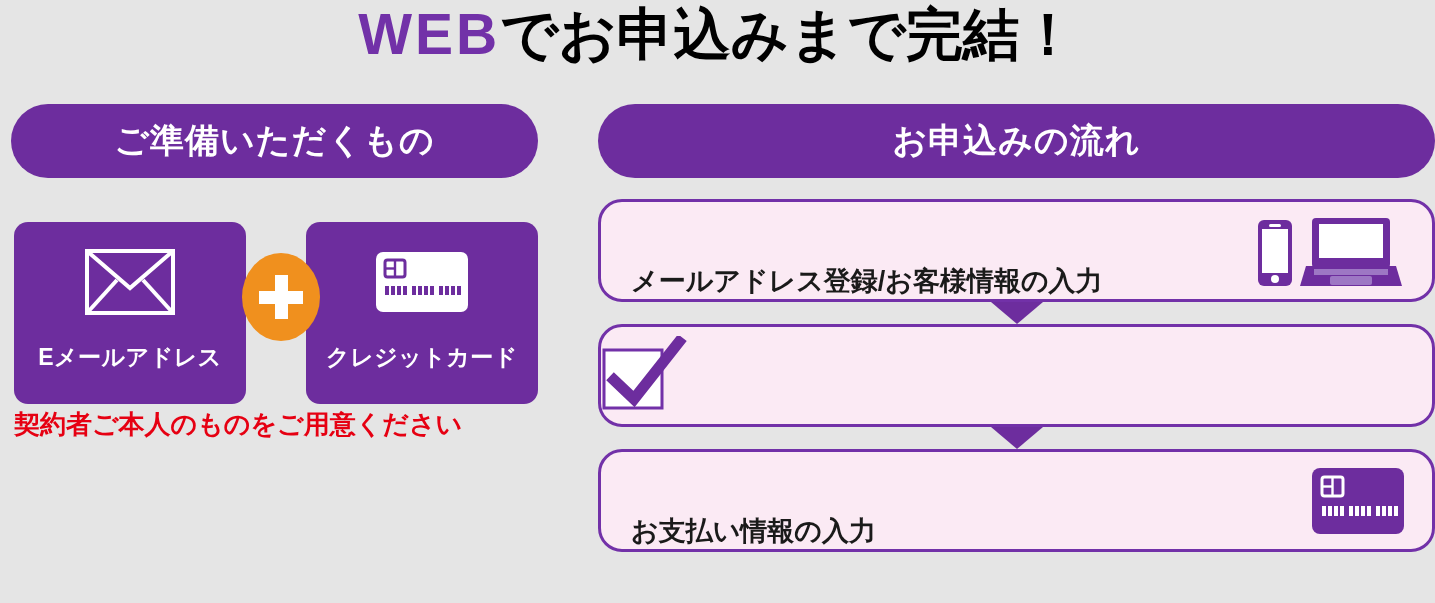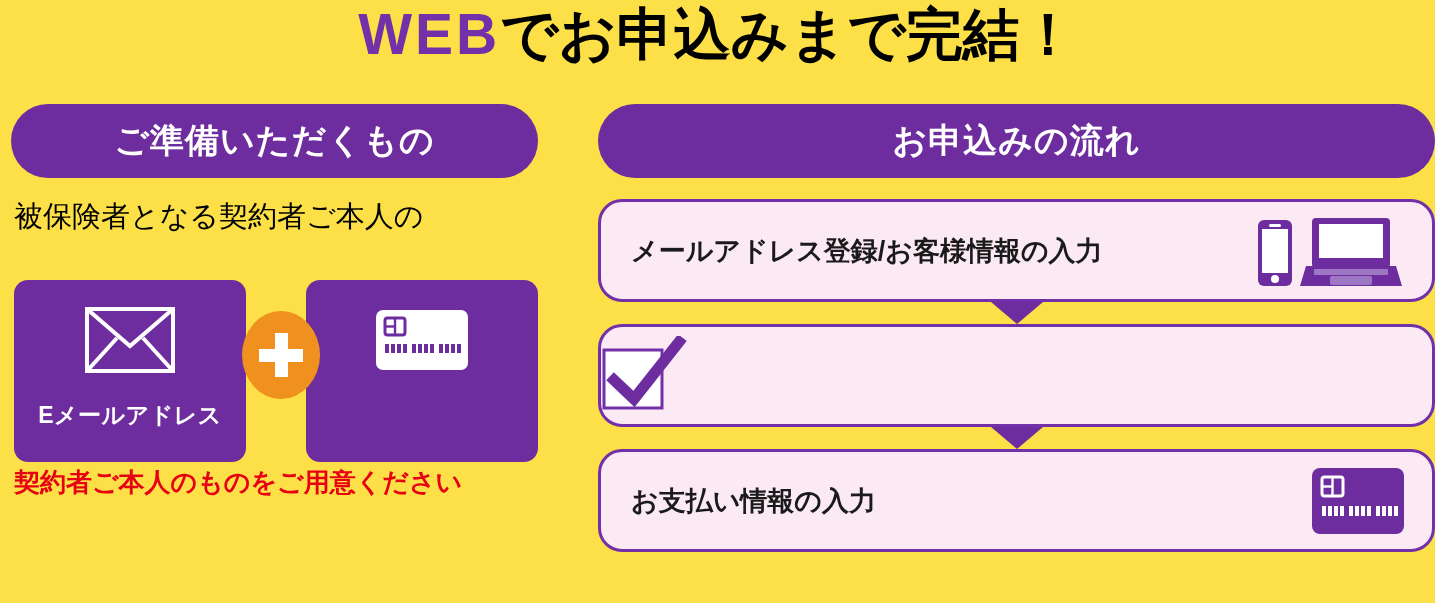--- a/index.html
+++ b/index.html
@@ -9,21 +9,21 @@
     height: 603px;
     background: #ffffff;
     font-family: "Liberation Sans", "DejaVu Sans", sans-serif;
     overflow: hidden;
   }
 
   #page {
     position: relative;
     width: 1435px;
     height: 603px;
-    background: #fde047;
+    background: #e5e5e5;
   }
 
   
   .page-title {
     position: absolute;
     left: 0; top: -2px;
     width: 1435px;
     text-align: center;
     font-size: 57px;
     font-weight: bold;
@@ -155,21 +155,21 @@
     position: relative;
   }
   .flow-step {
     position: relative;
     width: 837px;
     height: 103px;
     background: #FBEAF4;
     border: 3px solid #7231A8;
     border-radius: 24px;
     display: flex;
-    align-items: center;
+    align-items: flex-end;
   }
   .flow-step + .flow-arrow { }
   .flow-step-label {
     margin-left: 30px;
     font-size: 27px;
     font-weight: bold;
     color: #1a1a1a;
     letter-spacing: 0px;
     white-space: nowrap;
     flex: 1;
@@ -212,21 +212,20 @@
     <span class="web">WEB</span><span>でお申込みまで完結！</span>
   </div>
 
   <div class="col-left">
 
     <div class="pill pill-left">
       <span>ご準備いただくもの</span>
     </div>
 
     <div class="prep-desc">
-      <div>被保険者となる契約者ご本人の</div>
     </div>
 
     <div class="cards-row">
 
       <div class="prep-card left">
         <div class="prep-card-icon">
           <svg class="icon-envelope" viewBox="0 0 92 68">
             <rect x="3" y="3" width="86" height="62" fill="none" stroke="#ffffff" stroke-width="4"></rect>
             <path d="M3 3 L46 40 L89 3" fill="none" stroke="#ffffff" stroke-width="4"></path>
             <path d="M3 65 L33 32" fill="none" stroke="#ffffff" stroke-width="4"></path>
@@ -257,20 +256,21 @@
               <rect x="42" y="34" width="4" height="9"></rect>
               <rect x="48" y="34" width="4" height="9"></rect>
               <rect x="54" y="34" width="4" height="9"></rect>
               <rect x="63" y="34" width="4" height="9"></rect>
               <rect x="69" y="34" width="4" height="9"></rect>
               <rect x="75" y="34" width="4" height="9"></rect>
               <rect x="81" y="34" width="4" height="9"></rect>
             </g>
           </svg>
         </div>
+        <div class="prep-card-label">クレジットカード</div>
       </div>
     </div>
 
     <div class="prep-note">契約者ご本人のものをご用意ください</div>
   </div>
 
   <div class="col-right">
 
     <div class="pill pill-right">
       <span>お申込みの流れ</span>

